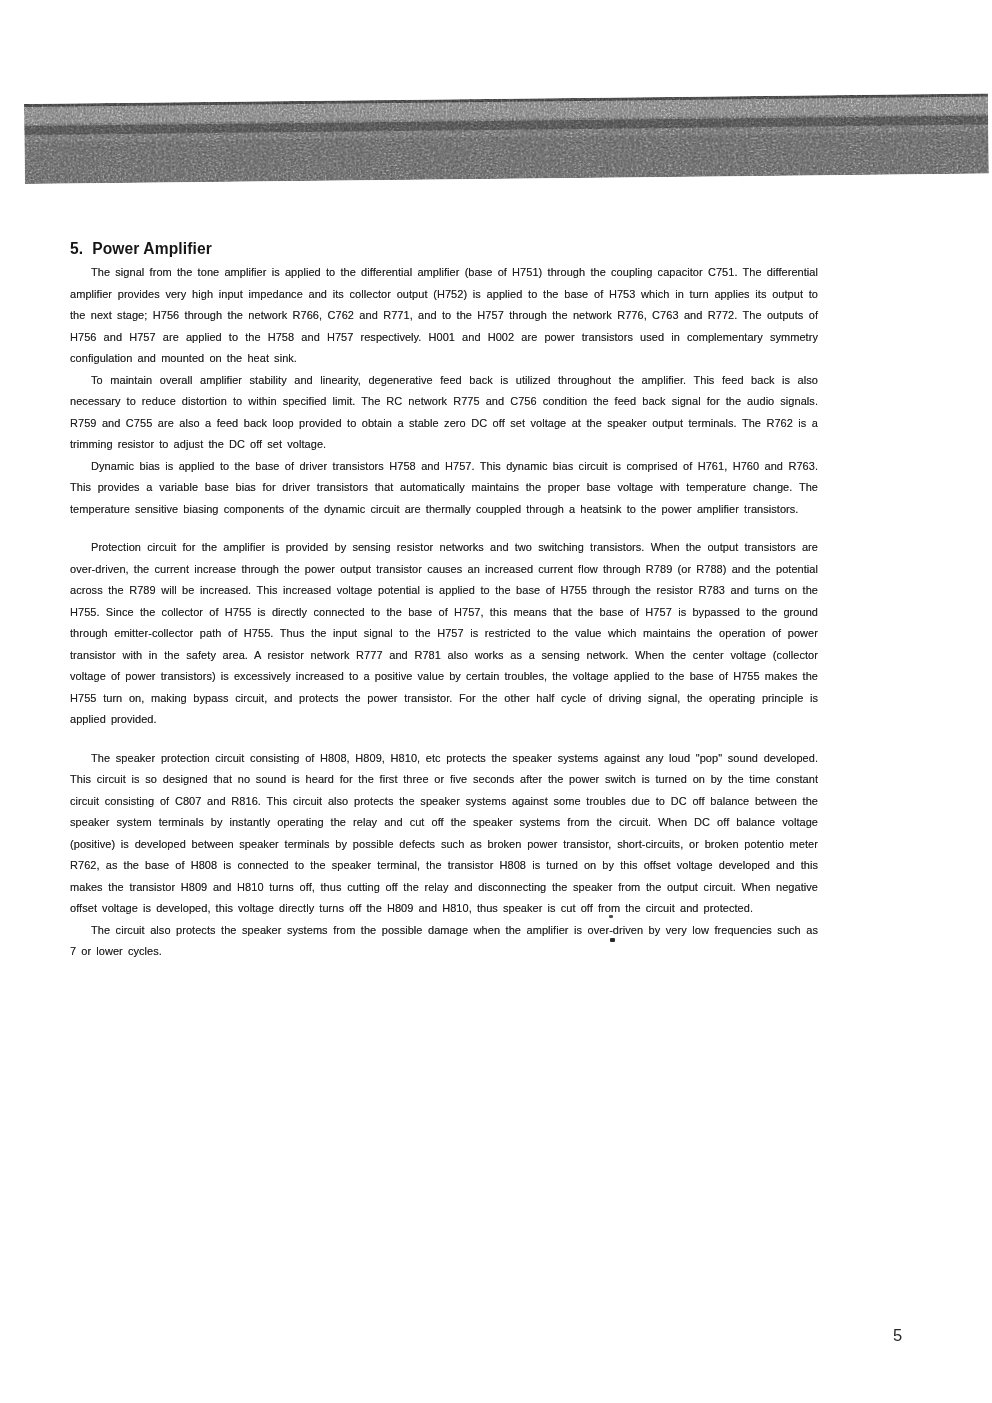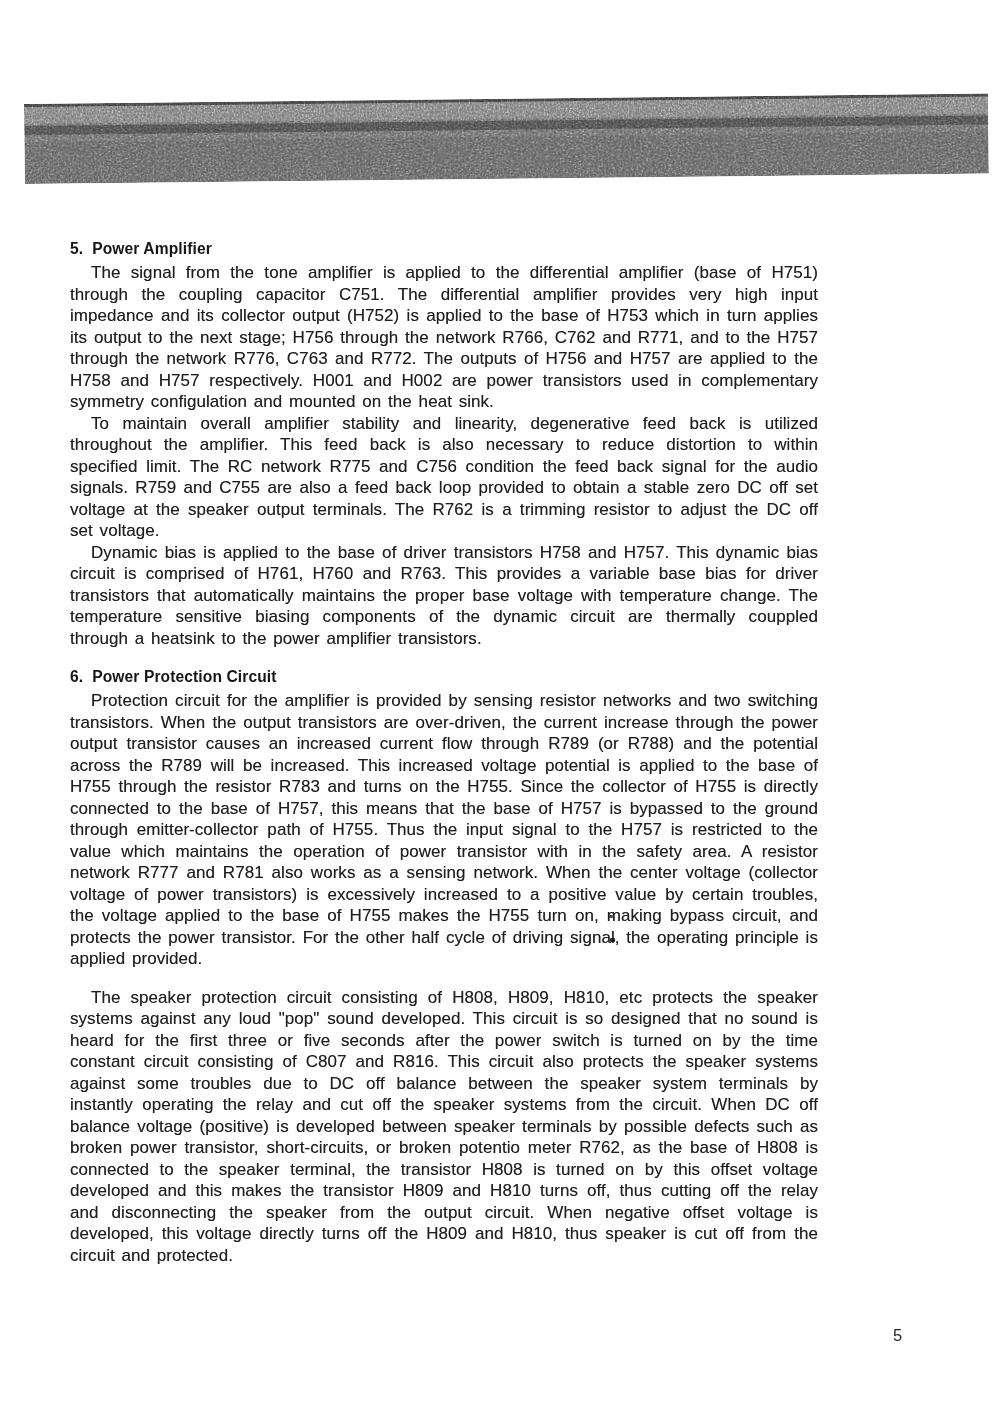--- a/index.html
+++ b/index.html
@@ -49,21 +49,21 @@
     margin: 0 0 2px 0;
     font-size: 15.6px;
     line-height: 22px;
     font-weight: 700;
     color: #161616;
     letter-spacing: 0.1px;
   }
   .sec-h .sec-num { margin-right: 9px; }
   .content p {
     margin: 0;
-    font-size: 17px;
+    font-size: 11px;
     line-height: 21.5px;
     text-align: justify;
     text-indent: 21px;
     word-spacing: 2px;
     letter-spacing: 0.05px;
     color: #1e1e1e;
     text-shadow: 0 0 0.4px rgba(20,20,20,0.5);
   }
   .page-number {
     position: absolute;
@@ -124,28 +124,26 @@
     <section>
       <h2 class="sec-h">
         <span class="sec-num">5.</span><span>Power Amplifier</span>
       </h2>
       <p>The signal from the tone amplifier is applied to the differential amplifier (base of H751) through the coupling capacitor C751. The differential amplifier provides very high input impedance and its collector output (H752) is applied to the base of H753 which in turn applies its output to the next stage; H756 through the network R766, C762 and R771, and to the H757 through the network R776, C763 and R772. The outputs of H756 and H757 are applied to the H758 and H757 respectively. H001 and H002 are power transistors used in complementary symmetry configulation and mounted on the heat sink.</p>
       <p>To maintain overall amplifier stability and linearity, degenerative feed back is utilized throughout the amplifier. This feed back is also necessary to reduce distortion to within specified limit. The RC network R775 and C756 condition the feed back signal for the audio signals. R759 and C755 are also a feed back loop provided to obtain a stable zero DC off set voltage at the speaker output terminals. The R762 is a trimming resistor to adjust the DC off set voltage.</p>
       <p>Dynamic bias is applied to the base of driver transistors H758 and H757. This dynamic bias circuit is comprised of H761, H760 and R763. This provides a variable base bias for driver transistors that automatically maintains the proper base voltage with temperature change. The temperature sensitive biasing components of the dynamic circuit are thermally couppled through a heatsink to the power amplifier transistors.</p>
     </section>
 
     <section>
-      <h2 class="sec-h">
-        <span class="sec-num">6.</span><span>Power Protection Circuit</span>
-      </h2>
       <p>Protection circuit for the amplifier is provided by sensing resistor networks and two switching transistors. When the output transistors are over-driven, the current increase through the power output transistor causes an increased current flow through R789 (or R788) and the potential across the R789 will be increased. This increased voltage potential is applied to the base of H755 through the resistor R783 and turns on the H755. Since the collector of H755 is directly connected to the base of H757, this means that the base of H757 is bypassed to the ground through emitter-collector path of H755. Thus the input signal to the H757 is restricted to the value which maintains the operation of power transistor with in the safety area. A resistor network R777 and R781 also works as a sensing network. When the center voltage (collector voltage of power transistors) is excessively increased to a positive value by certain troubles, the voltage applied to the base of H755 makes the H755 turn on, making bypass circuit, and protects the power transistor. For the other half cycle of driving signal, the operating principle is applied provided.</p>
     </section>
 
     <section>
       <p>The speaker protection circuit consisting of H808, H809, H810, etc protects the speaker systems against any loud "pop" sound developed. This circuit is so designed that no sound is heard for the first three or five seconds after the power switch is turned on by the time constant circuit consisting of C807 and R816. This circuit also protects the speaker systems against some troubles due to DC off balance between the speaker system terminals by instantly operating the relay and cut off the speaker systems from the circuit. When DC off balance voltage (positive) is developed between speaker terminals by possible defects such as broken power transistor, short-circuits, or broken potentio meter R762, as the base of H808 is connected to the speaker terminal, the transistor H808 is turned on by this offset voltage developed and this makes the transistor H809 and H810 turns off, thus cutting off the relay and disconnecting the speaker from the output circuit. When negative offset voltage is developed, this voltage directly turns off the H809 and H810, thus speaker is cut off from the circuit and protected.</p>
+      <p>The circuit also protects the speaker systems from the possible damage when the amplifier is over-driven by very low frequencies such as 7 or lower cycles.</p>
     </section>
 
   </main>
 
   <div class="speck speck-a"></div>
   <div class="speck speck-b"></div>
 
   <div class="page-number">5</div>
 
 </div>

